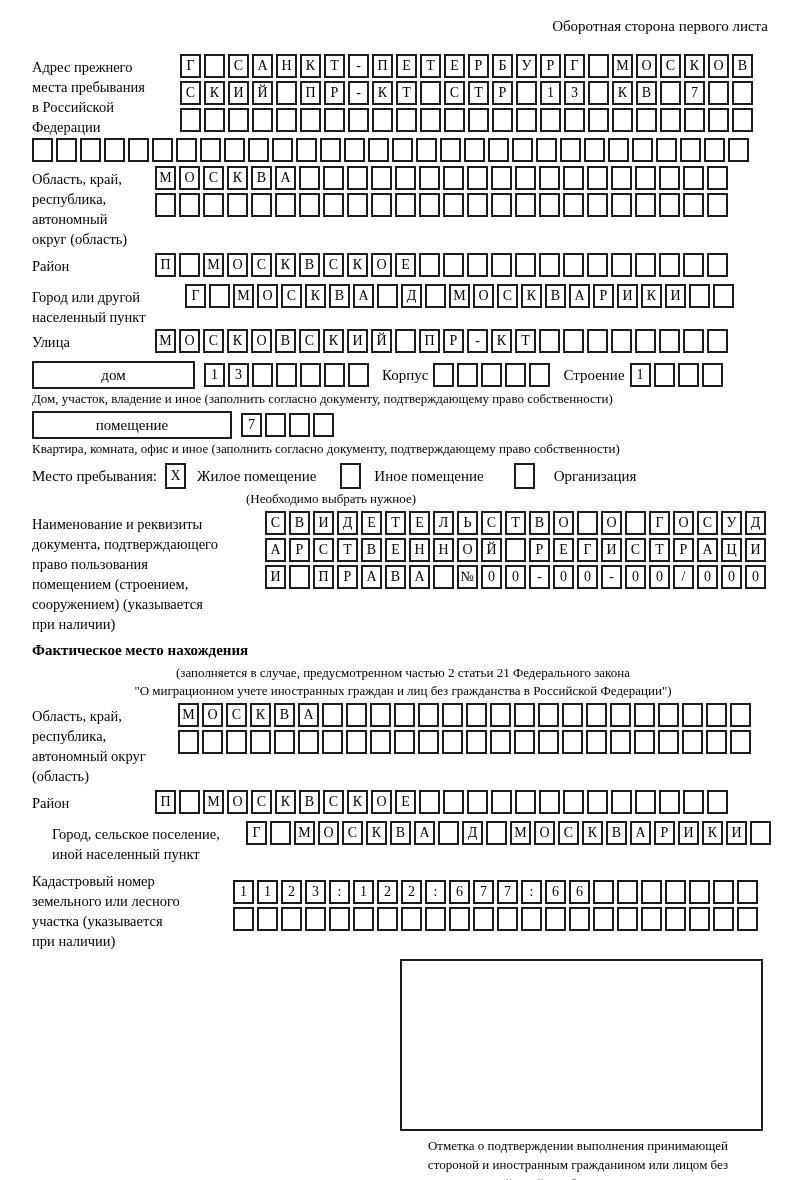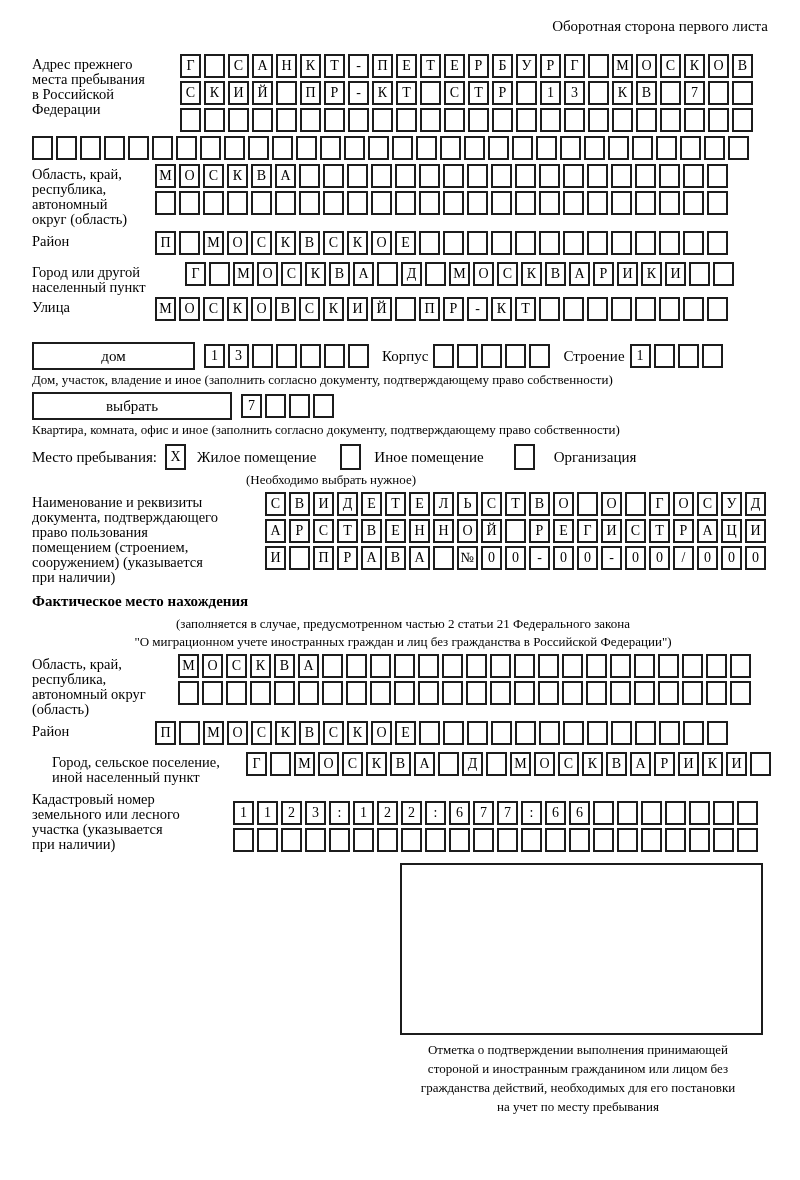--- a/index.html
+++ b/index.html
@@ -8,21 +8,21 @@
     width: 800px; height: 1180px; overflow: hidden;
     color: #000;
     font-family: "Liberation Serif", "DejaVu Serif", serif;
   }
   .page { padding: 18px 26px 0 32px; }
 
   .corner-note { text-align: right; font-size: 15px; padding-right: 6px; }
 
   .field { display: flex; align-items: flex-start; margin-top: 4px; }
   .label {
-    flex: none; font-size: 14.5px; line-height: 15px;
+    flex: none; font-size: 14.5px; line-height: 20px;
     white-space: pre-line; padding-top: 3px;
   }
   .w-addr { width: 148px; }
   .w-reg  { width: 123px; }
   .w-city { width: 153px; }
   .w-doc  { width: 233px; }
   .w-reg2 { width: 146px; }
   .w-city2{ width: 194px; margin-left: 20px; }
   .w-cad  { width: 201px; }
 
@@ -32,21 +32,21 @@
     flex: none; width: 21px; height: 24px; margin-right: 3px;
     border: 2px solid #1c1c1c; background: #fff;
     display: flex; align-items: center; justify-content: center;
     font-size: 14px; line-height: 1;
   }
   .caption { font-size: 13px; margin-top: 2px; }
   .center { text-align: center; }
   .heading { font-size: 16px; font-weight: bold; text-align: center; margin-top: 8px; }
   .subheading { font-size: 15px; font-weight: bold; margin-top: 8px; }
 
-  .house-row { display: flex; align-items: center; margin-top: 18px; }
+  .house-row { display: flex; align-items: center; margin-top: 5px; }
   .wide-box {
     flex: none; height: 28px; border: 2px solid #1c1c1c;
     display: flex; align-items: center; justify-content: center; font-size: 15px;
   }
   .dom-box { width: 163px; margin-right: 9px; }
   .apt-box { width: 200px; margin-right: 9px; }
   .inline-label { flex: none; font-size: 15px; margin: 0 5px 0 10px; }
   .house-row .cellrow { margin-bottom: 0; }
 
   .stay-row { display: flex; align-items: center; margin-top: 6px; font-size: 15px; }
@@ -366,21 +366,21 @@
     <div class="cellrow">
         <span class="cell">1</span>
         <span class="cell"></span>
         <span class="cell"></span>
         <span class="cell"></span>
       </div>
   </div>
   <div class="caption">Дом, участок, владение и иное (заполнить согласно документу, подтверждающему право собственности)</div>
 
   <div class="house-row" style="margin-top:4px">
-    <div class="wide-box apt-box">выбрать</div>
+    <div class="wide-box apt-box">помещение</div>
     <div class="cellrow">
         <span class="cell">7</span>
         <span class="cell"></span>
         <span class="cell"></span>
         <span class="cell"></span>
       </div>
   </div>
   <div class="caption">Квартира, комната, офис и иное (заполнить согласно документу, подтверждающему право собственности)</div>
 
   <div class="stay-row">

